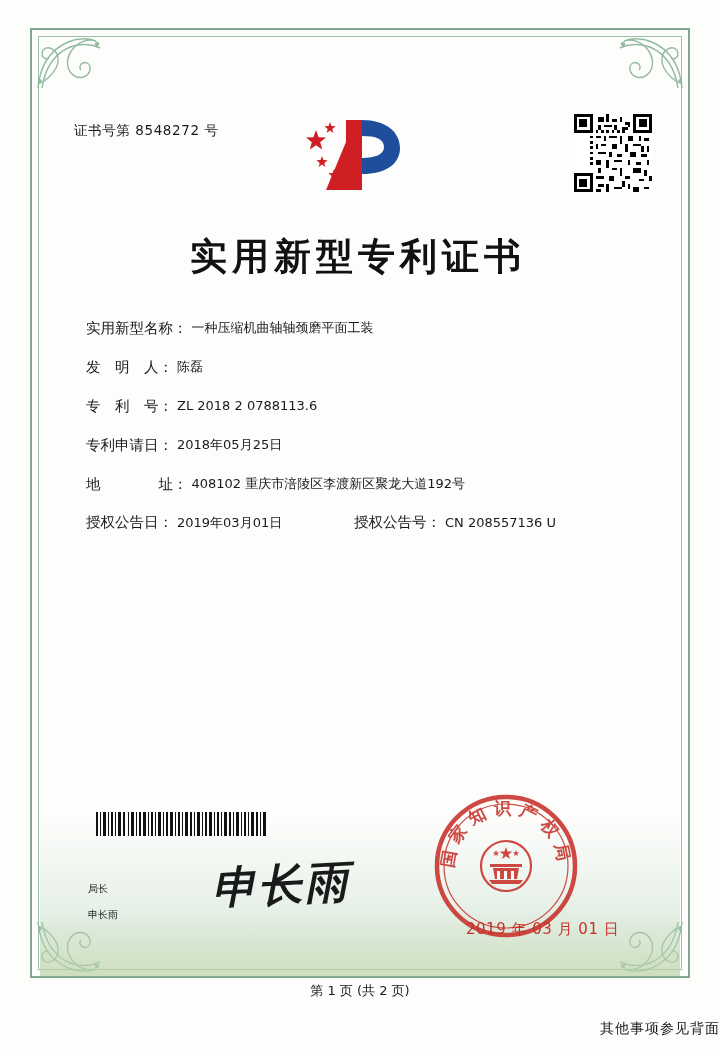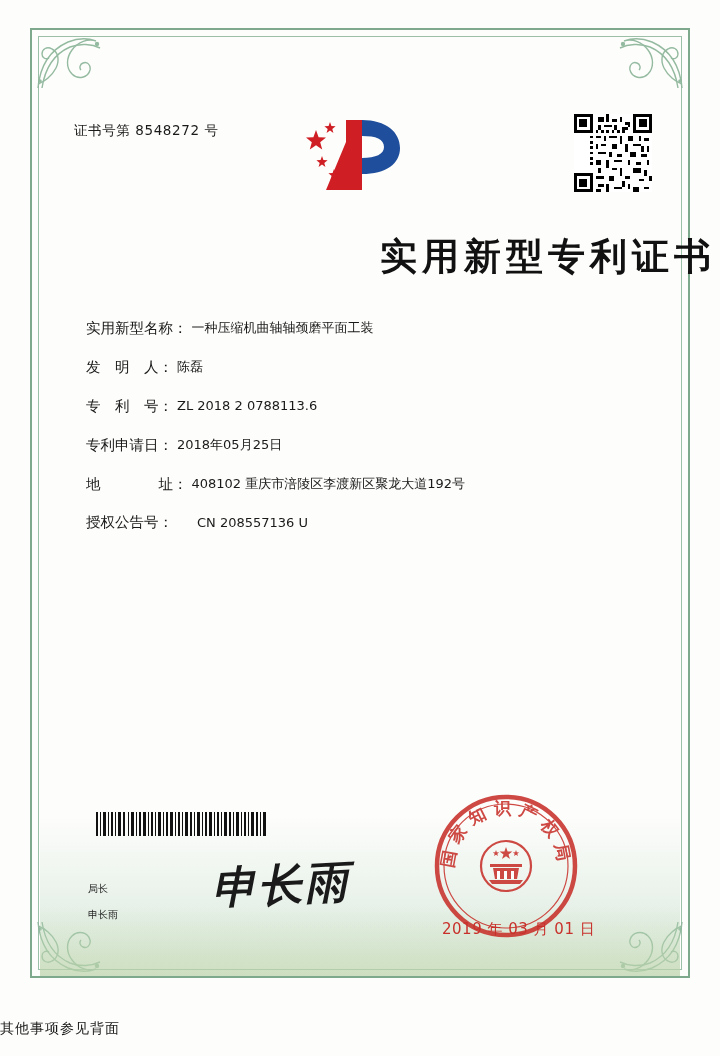--- a/index.html
+++ b/index.html
@@ -82,21 +82,21 @@
   .qr {
     position: absolute;
     right: 68px; top: 114px;
     width: 78px; height: 78px;
   }
   .qr svg { display:block; }
 
   .title {
     position: absolute;
     left: 0; right: 4px; top: 232px;
-    text-align: right;
+    text-align: center;
     font-size: 37px;
     font-weight: bold;
     letter-spacing: 5px;
     font-family: Liberation Serif, serif;
     color: #111;
   }
 
   
   .fields {
     position: absolute;
@@ -115,21 +115,21 @@
     flex: 0 0 auto;
     white-space: nowrap;
     font-size: 14.5px;
   }
   .val {
     margin-left: 4px;
     font-size: 13px;
   }
   .row-dual { display:flex; align-items: baseline; }
   .dual-left { width: 268px; display:flex; align-items: baseline; }
-  .dual-right { display:flex; align-items: baseline; gap: 20px; }
+  .dual-right { display:flex; align-items: baseline; }
 
   
   .paras {
     position: absolute;
     left: 86px; top: 625px;
     width: 548px;
     font-size: 14px;
     line-height: 26px;
     font-family: "DejaVu Sans", sans-serif;
     text-align: justify;
@@ -166,39 +166,39 @@
   
   .seal {
     position: absolute;
     left: 430px; top: 790px;
     width: 152px; height: 152px;
   }
   .seal svg { display:block; }
 
   .seal-date {
     position: absolute;
-    left: 442px; top: 920px;
+    left: 466px; top: 920px;
     font-size: 15px;
     color: #c8312b;
     font-family: "DejaVu Sans", sans-serif;
     letter-spacing: .5px;
   }
 
   
   .page-num {
     position: absolute;
     left: 0; right: 0; top: 982px;
     text-align: center;
     font-size: 13px;
     font-family: "DejaVu Sans", sans-serif;
   }
   .footer-note {
     position: absolute;
     left: 0; right: 0; top: 1020px;
-    text-align: left;
+    text-align: right;
     font-size: 14px;
     font-family: "DejaVu Sans", sans-serif;
     letter-spacing: 1px;
   }
 </style>
 </head>
 <body>
 
 <div class="page">
 
@@ -378,20 +378,24 @@
       <span class="val">2018年05月25日</span>
     </div>
 
 
     <div class="row">
       <span class="lbl">地　　　　址：</span>
       <span class="val">408102 重庆市涪陵区李渡新区聚龙大道192号</span>
     </div>
 
     <div class="row row-dual">
+      <span class="dual-left">
+        <span class="lbl">授权公告日：</span>
+        <span class="val">2019年03月01日</span>
+      </span>
       <span class="dual-right">
         <span class="lbl">授权公告号：</span>
         <span class="val">CN 208557136 U</span>
       </span>
     </div>
   </div>
 
 
   <div class="barcode">
     <svg width="172" height="24" viewBox="0 0 172 24" shape-rendering="crispEdges">
@@ -476,15 +480,16 @@
         </defs>
         <text font-family="'DejaVu Sans', sans-serif" font-size="17" font-weight="bold" fill="#c8312b" letter-spacing="7">
           <textPath href="#sealArc" startOffset="50%" text-anchor="middle">国家知识产权局</textPath>
         </text>
       </g>
     </svg>
   </div>
 
   <div class="seal-date">2019 年 03 月 01 日</div>
 
+  <div class="page-num">第 1 页 (共 2 页)</div>
   <div class="footer-note">其他事项参见背面</div>
 
 </div>
 
 </body></html>

